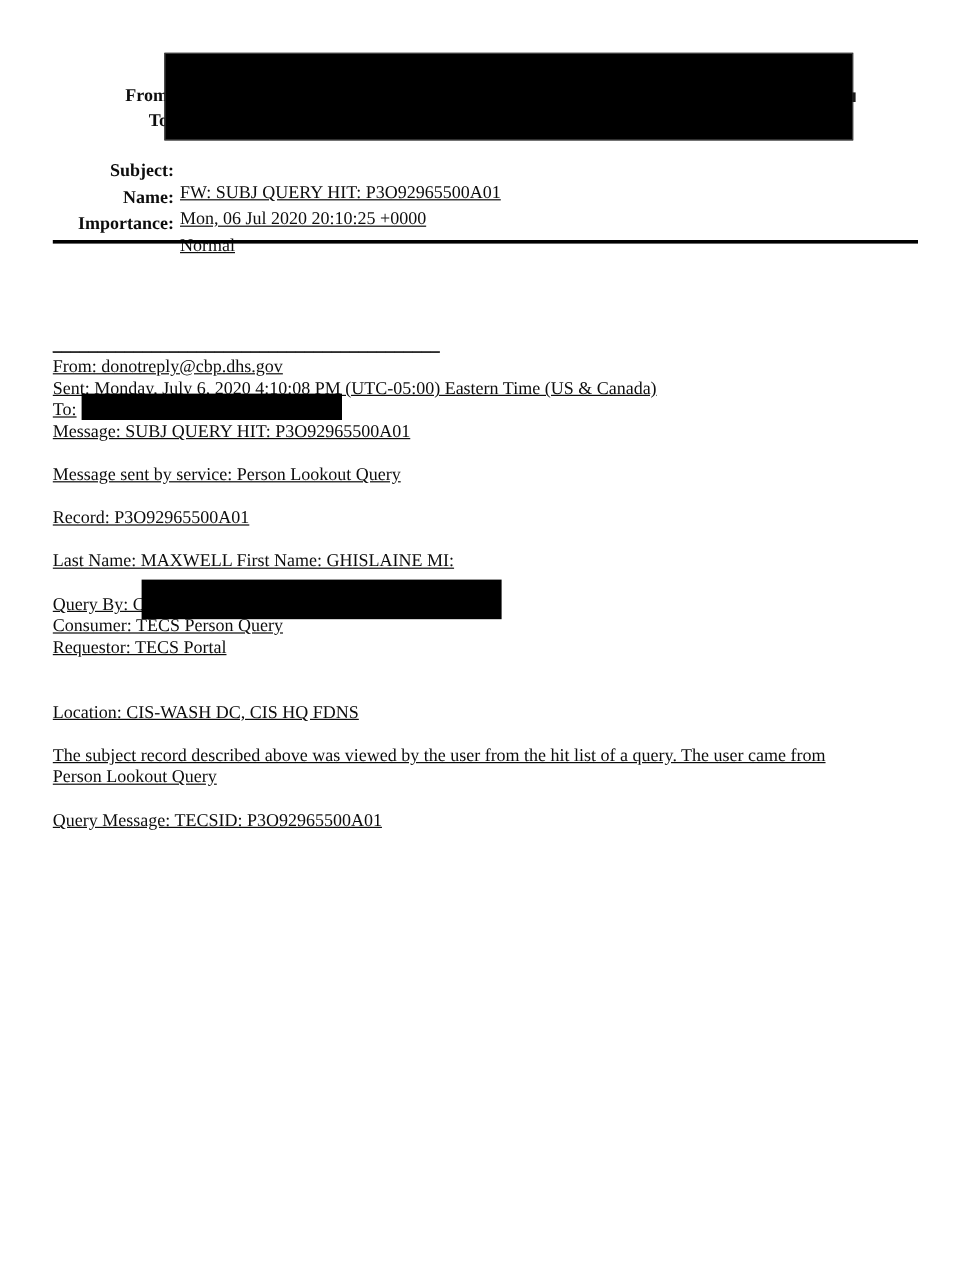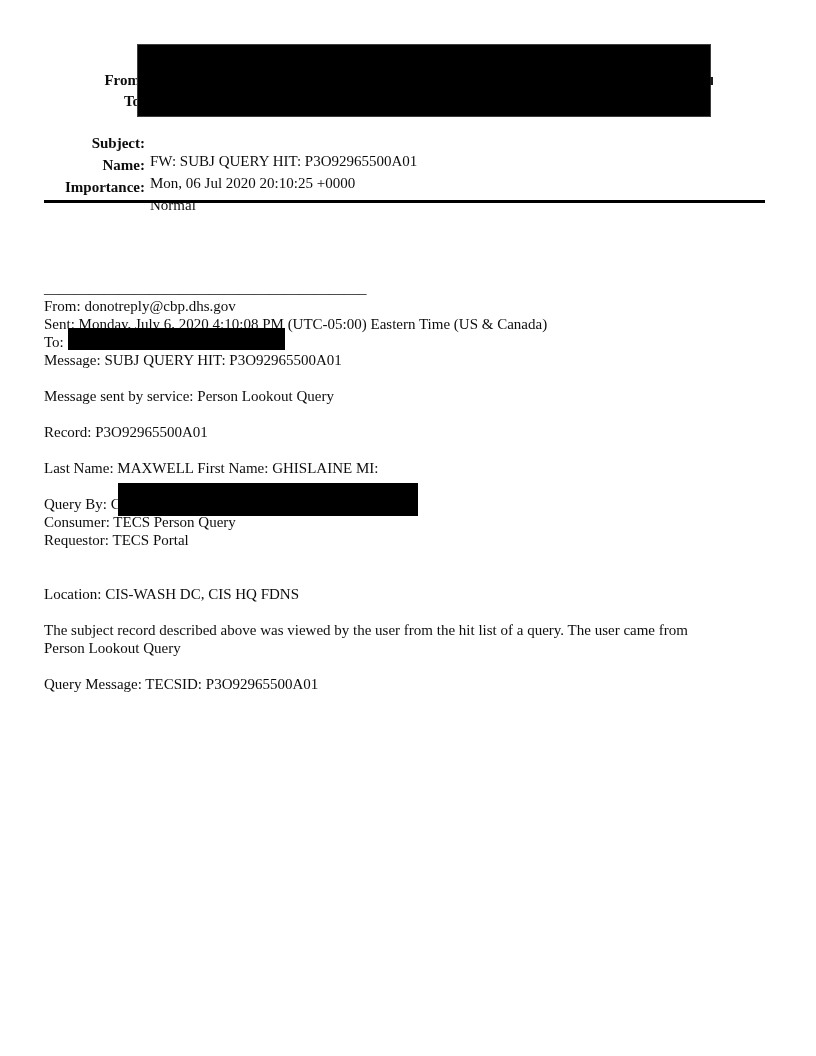--- a/index.html
+++ b/index.html
@@ -29,20 +29,21 @@
   .hlabel {
     position: absolute;
     left: 0;
     width: 145px;
     text-align: right;
     font-weight: bold;
   }
   .hvalue {
     position: absolute;
     left: 150px;
+    text-decoration: underline;
   }
   .hrow-from       { top: 53px; }
   .hrow-to         { top: 74px; }
   .hrow-subject    { top: 116px; }
   .hrow-date       { top: 138px; }
   .hrow-importance { top: 160px; }
 
   
   .redaction {
     position: absolute;
@@ -75,20 +76,21 @@
     width: 721px; height: 3px;
     background: #000000;
   }
 
   
   .email-body {
     position: absolute;
     left: 44px;
     top: 279px;
     width: 760px;
+    text-decoration: underline;
   }
   .bline {
     height: 18px;
     line-height: 18px;
     white-space: pre;
     overflow: visible;
   }
 </style>
 </head>
 <body>

